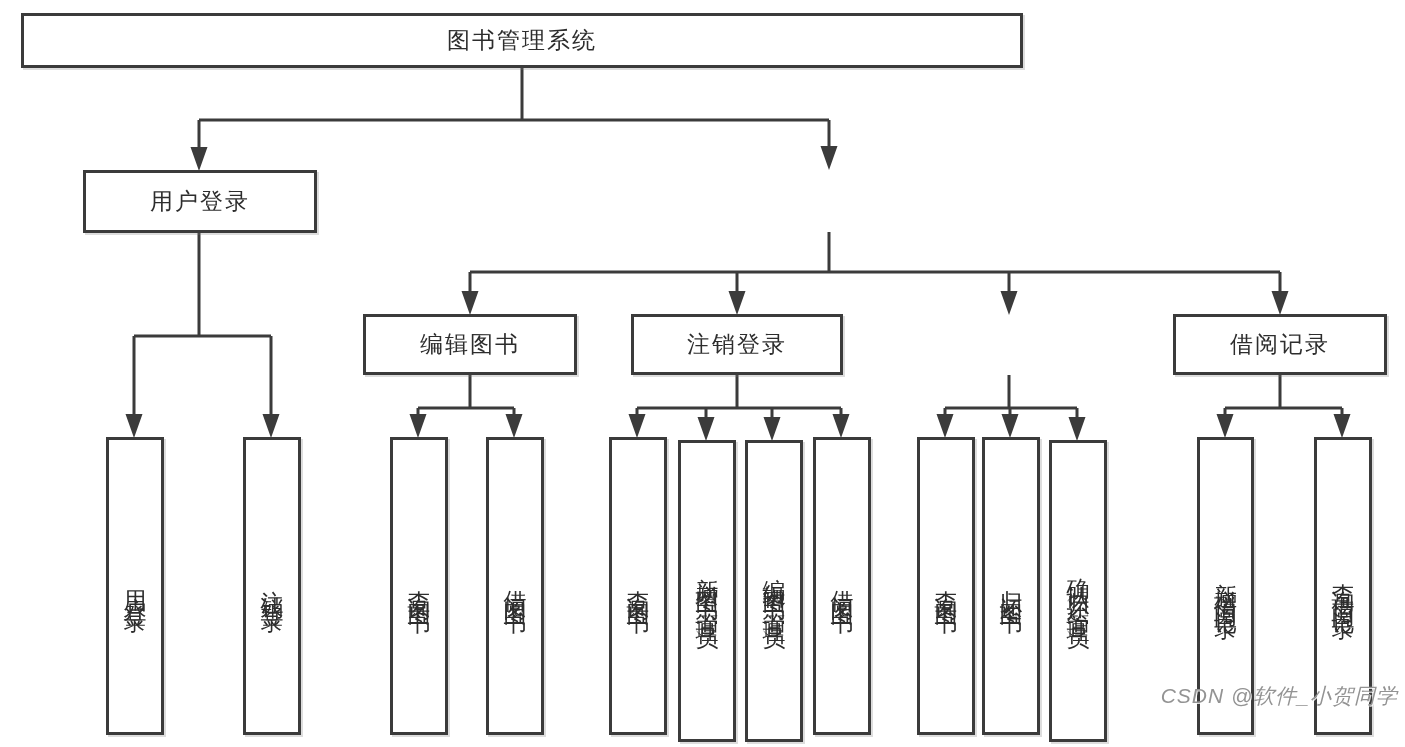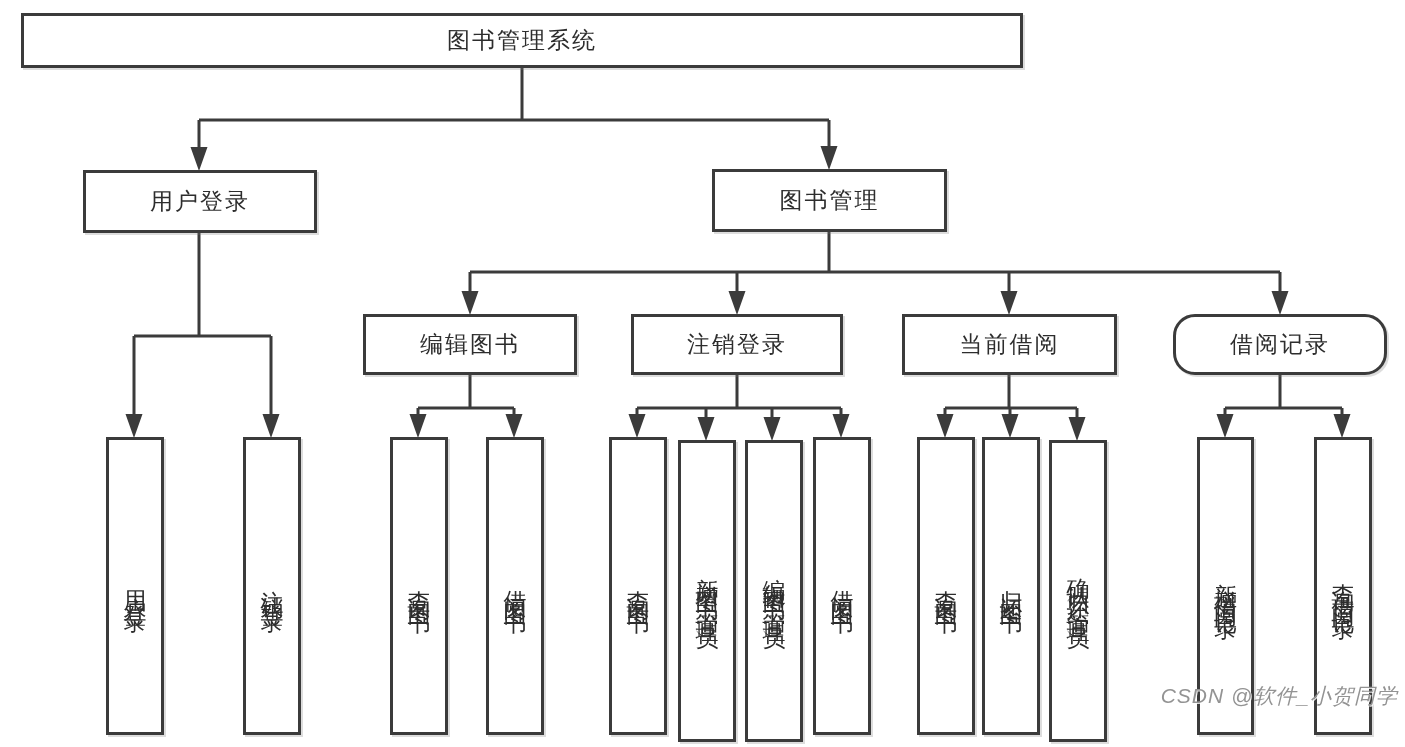--- a/index.html
+++ b/index.html
@@ -80,26 +80,24 @@
       <path d="M409.5 414 h17 L418 438 Z M505.5 414 h17 L514 438 Z"></path>
       <path d="M628.5 414 h17 L637 438 Z M697.5 417 h17 L706 441 Z M763.5 417 h17 L772 441 Z M832.5 414 h17 L841 438 Z"></path>
       <path d="M936.5 414 h17 L945 438 Z M1001.5 414 h17 L1010 438 Z M1068.5 417 h17 L1077 441 Z"></path>
       <path d="M1216.5 414 h17 L1225 438 Z M1333.5 414 h17 L1342 438 Z"></path>
     </g>
   </svg>
 
   <div class="node" style="left:21px; top:13px; width:1002px; height:55px;">图书管理系统</div>
 
   <div class="node" style="left:83px; top:170px; width:234px; height:63px;">用户登录</div>
-  <div class="node" style="left:712px; top:169px; width:235px; height:63px;">图书管理</div>
 
   <div class="node" style="left:363px; top:314px; width:214px; height:61px;">编辑图书</div>
   <div class="node" style="left:631px; top:314px; width:212px; height:61px;">注销登录</div>
-  <div class="node" style="left:902px; top:314px; width:215px; height:61px;">当前借阅</div>
-  <div class="node" style="left:1173px; top:314px; width:214px; height:61px;border-radius:22px;">借阅记录</div>
+  <div class="node" style="left:1173px; top:314px; width:214px; height:61px;">借阅记录</div>
 
   <div class="node leaf" style="left:106px; top:437px; width:58px; height:298px;">用户登录</div>
   <div class="node leaf" style="left:243px; top:437px; width:58px; height:298px;">注销登录</div>
 
   <div class="node leaf" style="left:390px; top:437px; width:58px; height:298px;">查询图书</div>
   <div class="node leaf" style="left:486px; top:437px; width:58px; height:298px;">借阅图书</div>
 
   <div class="node leaf" style="left:609px; top:437px; width:58px; height:298px;">查询图书</div>
   <div class="node leaf" style="left:678px; top:440px; width:58px; height:302px;">新增图书（管理员）</div>
   <div class="node leaf" style="left:745px; top:440px; width:58px; height:302px;">编辑图书（管理员）</div>

